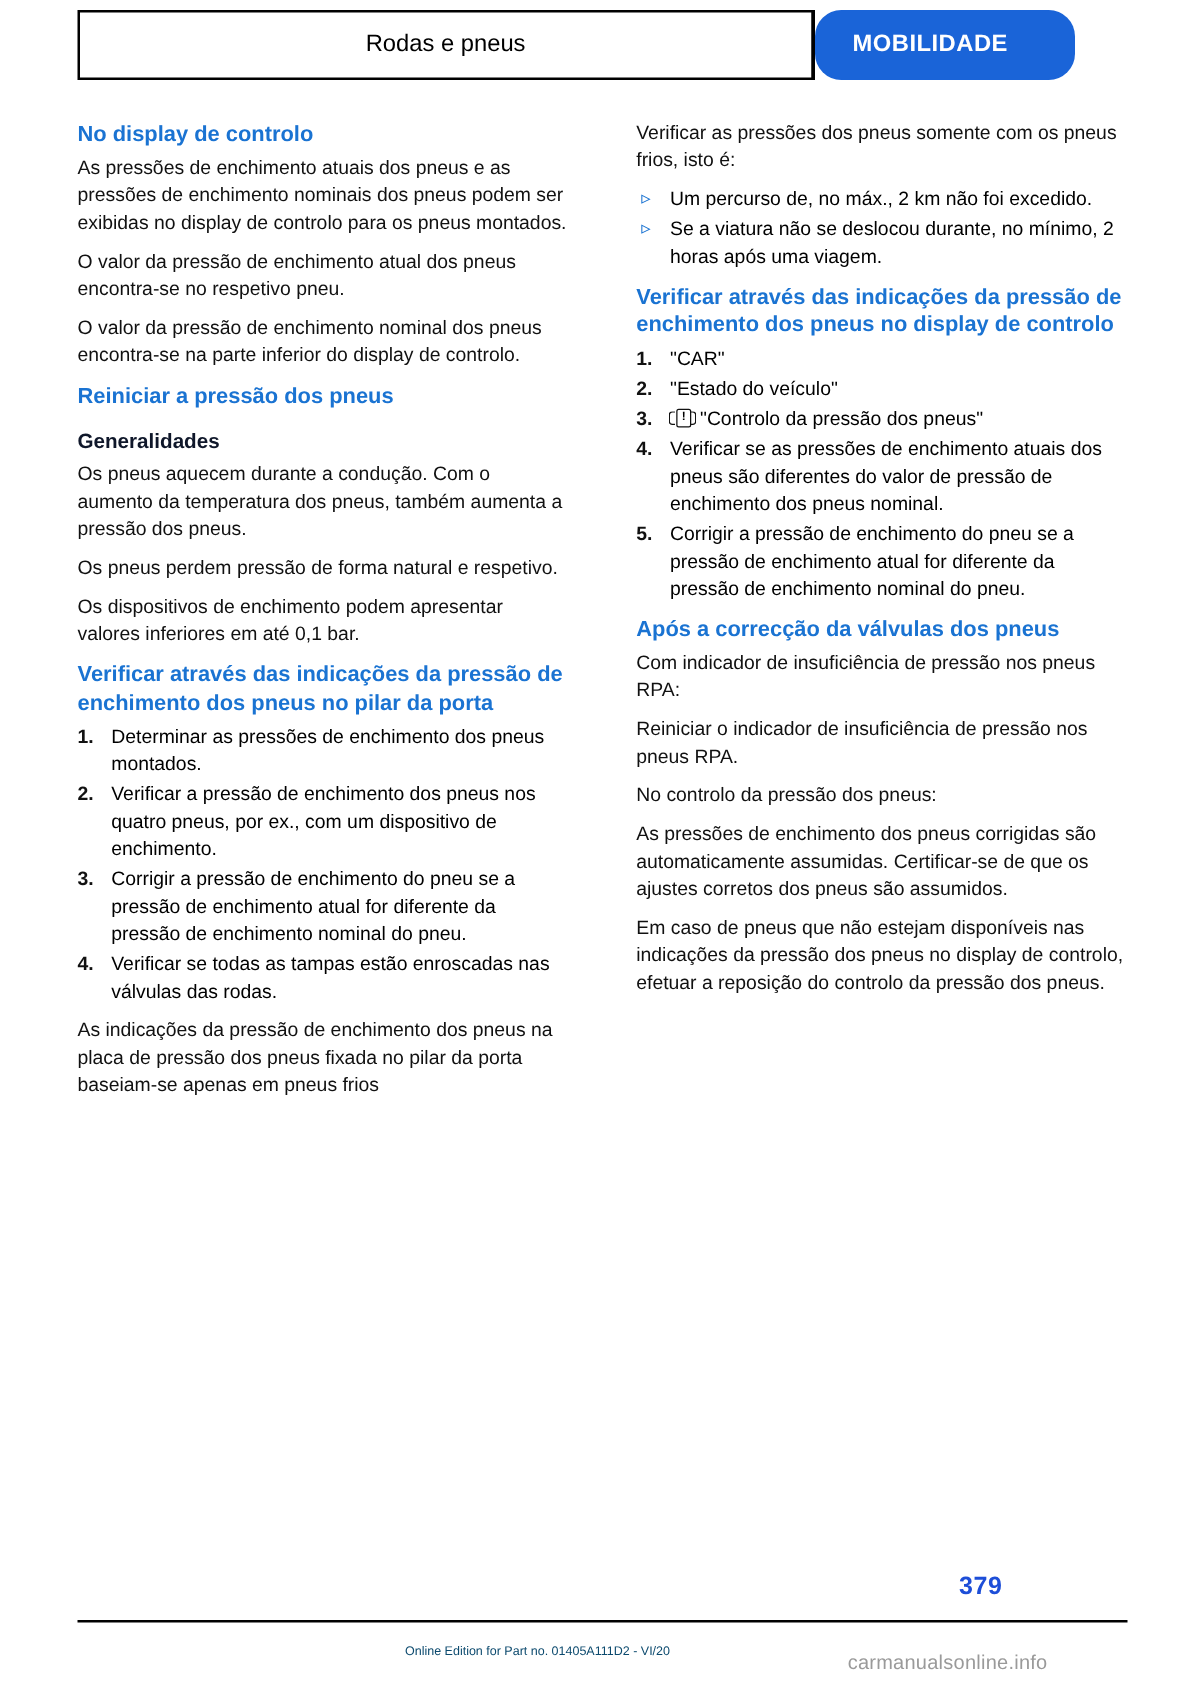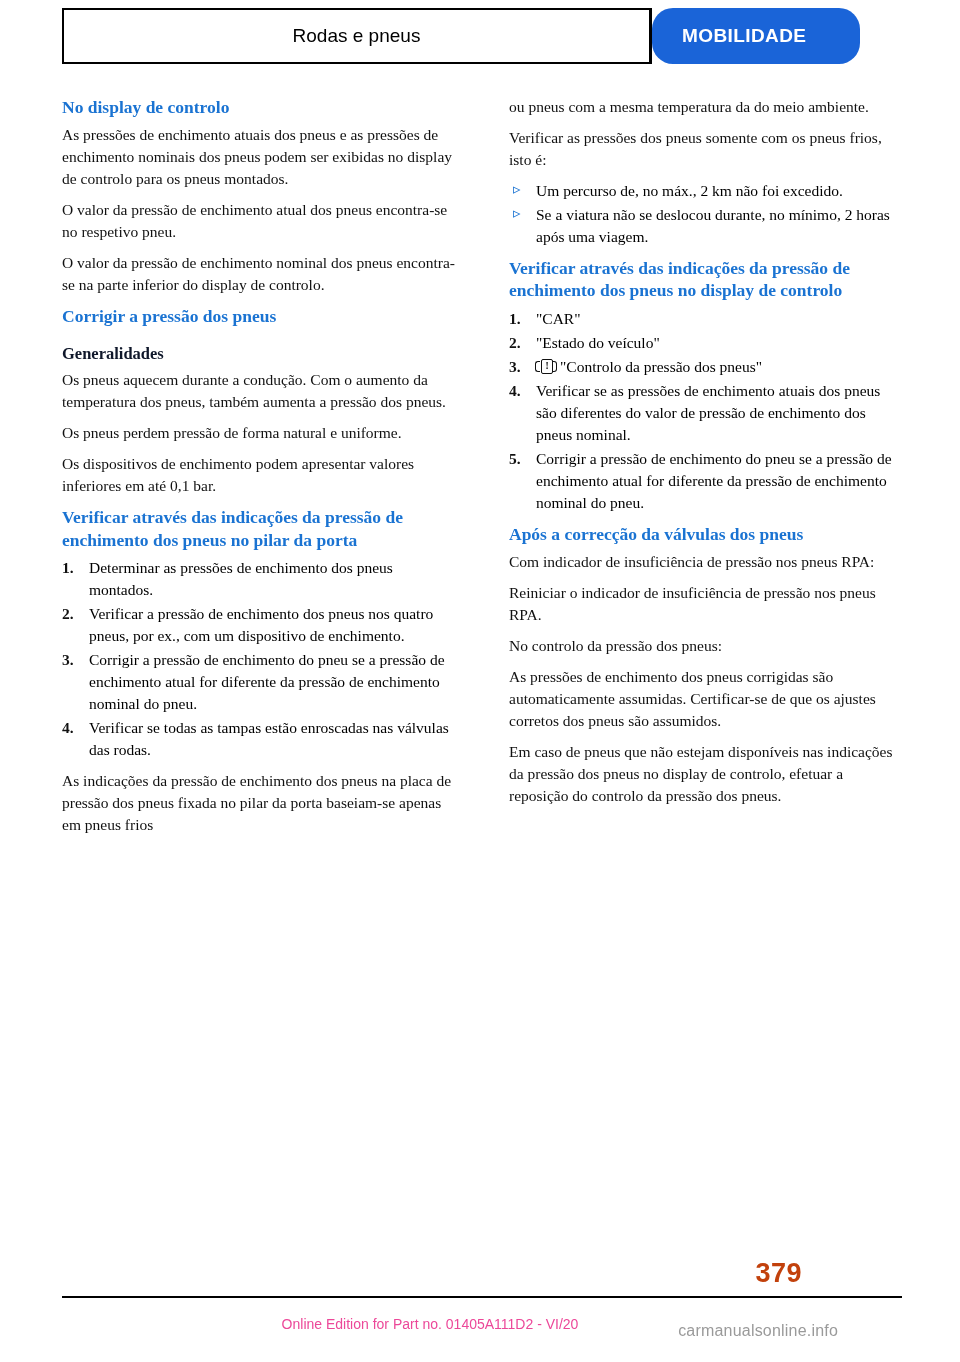--- a/index.html
+++ b/index.html
@@ -59,21 +59,20 @@
   }
 
   
   .columns {
     position: absolute;
     top: 96px;
     left: 62px;
     width: 840px;
     display: flex;
     gap: 54px;
-    font-family: Liberation Serif, serif;
   }
   .col {
     width: 393px;
     font-size: 15.5px;
     line-height: 1.42;
   }
 
   h2.blue {
     color: #1a73d2;
     font-size: 17.5px;
@@ -180,33 +179,33 @@
     position: absolute;
     left: 62px;
     width: 840px;
     top: 1296px;
     border-top: 2px solid #000;
   }
   .page-number {
     position: absolute;
     right: 58px;
     top: 1258px;
-    font-size: 27px;
-    font-weight: bold;
-    color: #c2410c;
+    font-size: 20px;
+    font-weight: bold;
+    color: #1d4ed8;
     letter-spacing: 0.5px;
   }
   .footer-note {
     position: absolute;
     left: 0;
     right: 0;
     top: 1316px;
     text-align: center;
-    font-size: 14px;
-    color: #ec4899;
+    font-size: 10px;
+    color: #0c4a6e;
     font-family: "Liberation Sans", sans-serif;
   }
   .watermark {
     position: absolute;
     right: 22px;
     top: 1322px;
     font-size: 16px;
     color: #9a9a9a;
     letter-spacing: 0.2px;
   }
@@ -222,38 +221,37 @@
   </div>
 
   <div class="columns">
 
     <div class="col">
       <h2 class="blue">No display de controlo</h2>
       <p>As pressões de enchimento atuais dos pneus e as pressões de enchimento nominais dos pneus podem ser exibidas no display de controlo para os pneus montados.</p>
       <p>O valor da pressão de enchimento atual dos pneus encontra-se no respetivo pneu.</p>
       <p>O valor da pressão de enchimento nominal dos pneus encontra-se na parte inferior do display de controlo.</p>
 
-      <h2 class="blue spaced">Corrigir a pressão dos pneus</h2>
+      <h2 class="blue spaced">Reiniciar a pressão dos pneus</h2>
       <h3 class="blue">Generalidades</h3>
       <p>Os pneus aquecem durante a condução. Com o aumento da temperatura dos pneus, também aumenta a pressão dos pneus.</p>
-      <p>Os pneus perdem pressão de forma natural e uniforme.</p>
+      <p>Os pneus perdem pressão de forma natural e respetivo.</p>
       <p>Os dispositivos de enchimento podem apresentar valores inferiores em até 0,1 bar.</p>
 
       <h2 class="blue spaced">Verificar através das indicações da pressão de enchimento dos pneus no pilar da porta</h2>
       <ol class="numlist">
         <li>Determinar as pressões de enchimento dos pneus montados.</li>
         <li>Verificar a pressão de enchimento dos pneus nos quatro pneus, por ex., com um dispositivo de enchimento.</li>
         <li>Corrigir a pressão de enchimento do pneu se a pressão de enchimento atual for diferente da pressão de enchimento nominal do pneu.</li>
         <li>Verificar se todas as tampas estão enroscadas nas válvulas das rodas.</li>
       </ol>
       <p>As indicações da pressão de enchimento dos pneus na placa de pressão dos pneus fixada no pilar da porta baseiam-se apenas em pneus frios</p>
     </div>
 
     <div class="col">
-      <p>ou pneus com a mesma temperatura da do meio ambiente.</p>
       <p>Verificar as pressões dos pneus somente com os pneus frios, isto é:</p>
       <ul class="arrowlist">
         <li>Um percurso de, no máx., 2 km não foi excedido.</li>
         <li>Se a viatura não se deslocou durante, no mínimo, 2 horas após uma viagem.</li>
       </ul>
 
       <h2 class="blue spaced">Verificar através das indicações da pressão de enchimento dos pneus no display de controlo</h2>
       <ol class="numlist">
         <li>"CAR"</li>
         <li>"Estado do veículo"</li>

